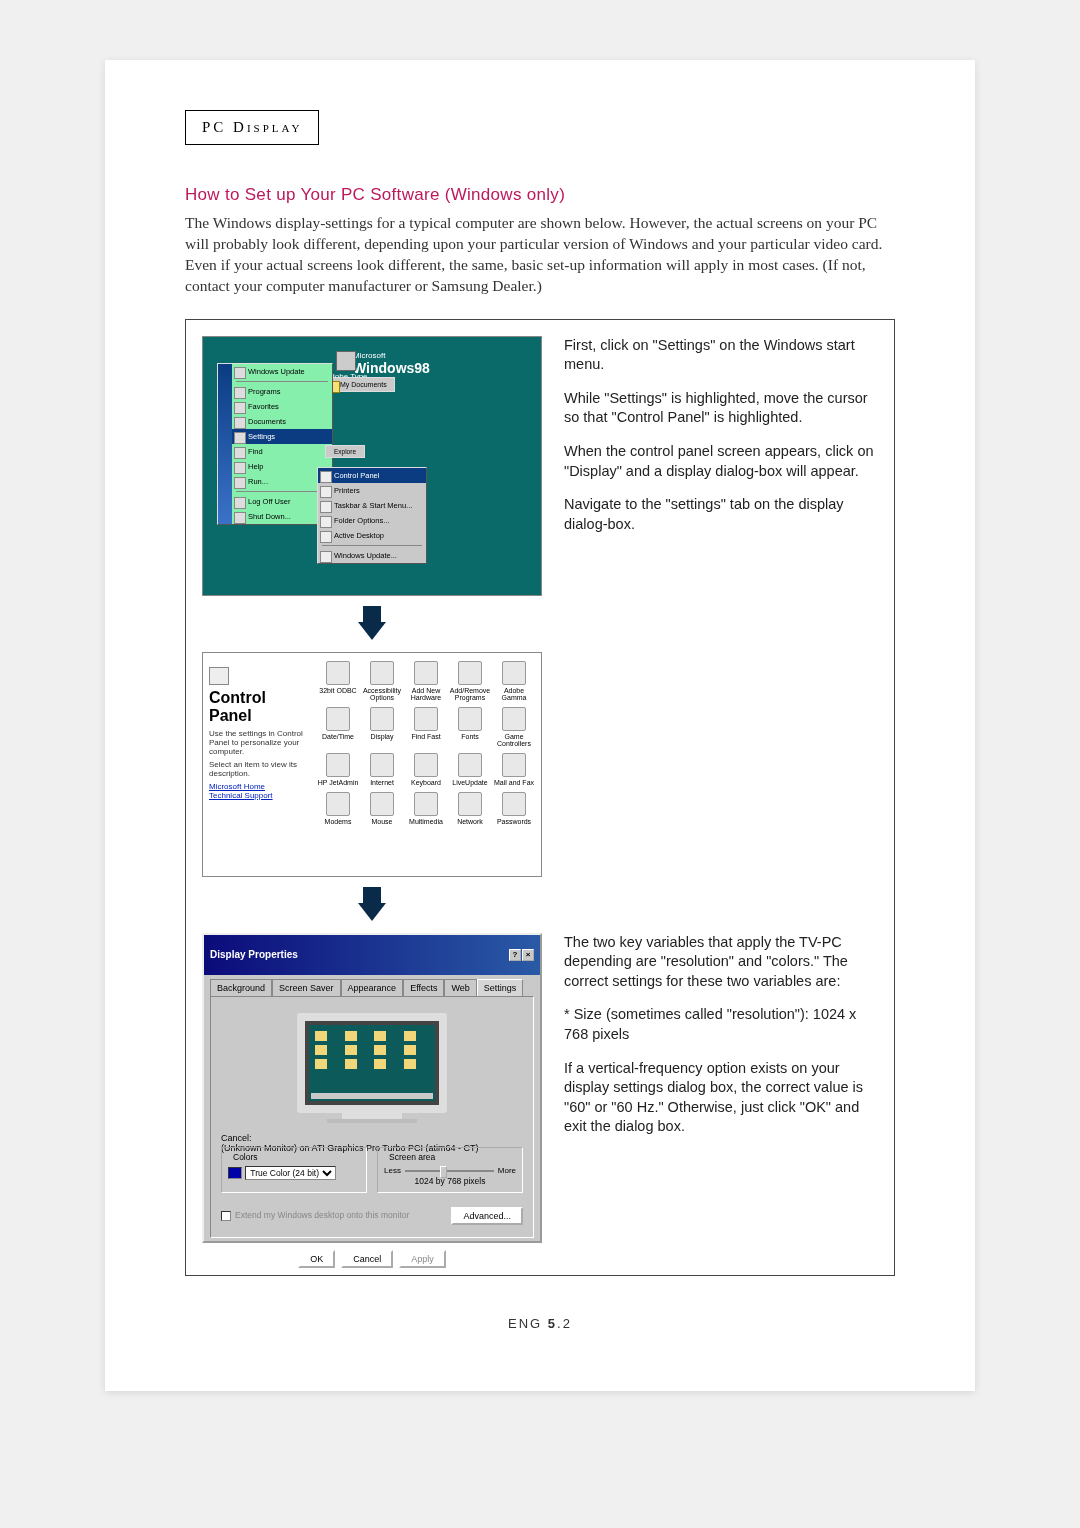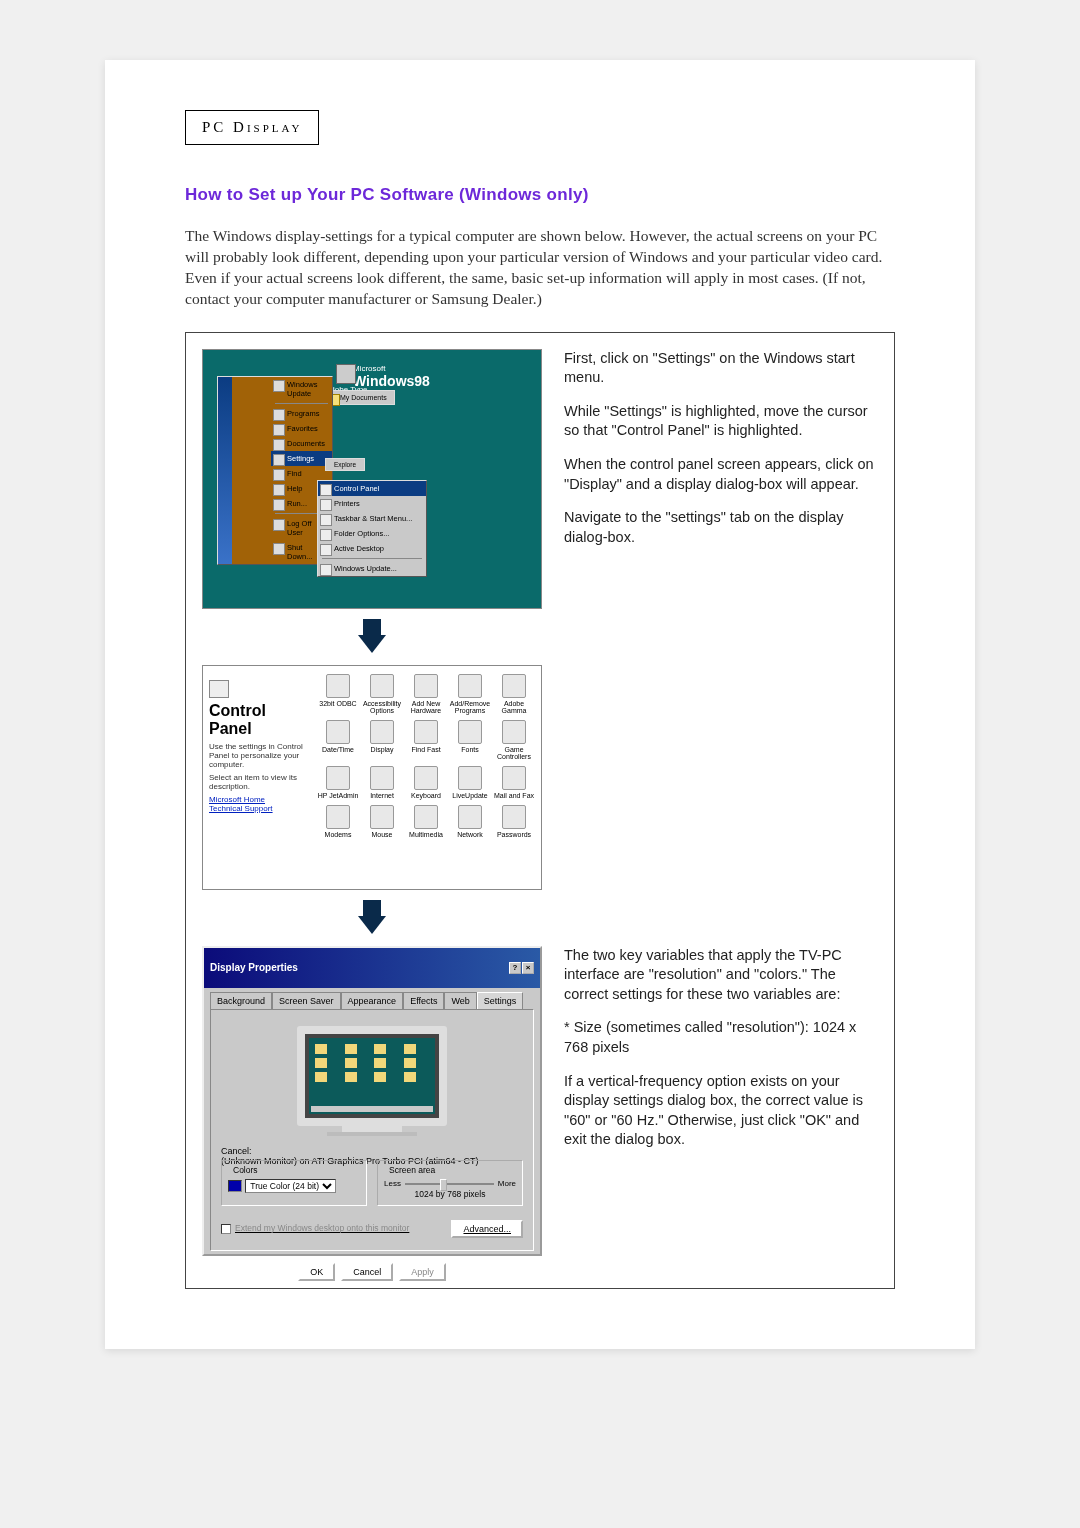--- a/index.html
+++ b/index.html
@@ -20,25 +20,25 @@
       border: 1.5px solid #000;
       padding: 8px 16px;
       display: inline-block;
       font-family: Georgia, 'Times New Roman', serif;
       font-size: 15px;
       letter-spacing: 3px;
       margin-bottom: 40px;
     }
     .header-box .caps { font-variant: small-caps; }
     .title {
-      font-weight: bold;
+      font-weight: normal;
       font-size: 17px;
-      color: #6d28d9;
+      color: #be185d;
       letter-spacing: 0.3px;
-      margin-bottom: 21px;
+      margin-bottom: 8px;
     }
     .intro {
       font-family: Georgia, 'Times New Roman', serif;
       font-size: 15.5px;
       color: #333;
       line-height: 1.35;
       margin-bottom: 22px;
     }
     .content-frame {
       border: 1.5px solid #444;
@@ -68,21 +68,21 @@
       content: ''; display: block; width: 18px; height: 18px; background: #0a2a4a; margin: 0 auto -2px;
     }
 
     
     .shot1 { background: #0a6a6a; height: 260px; border: 1px solid #888; }
     .desktop-icon { position: absolute; text-align: center; color: #fff; font-size: 8px; }
     .desktop-icon .ic { width: 20px; height: 20px; background: #ccc; border: 1px solid #666; margin: 0 auto 1px; }
     .win98-logo { position: absolute; left: 150px; top: 14px; color: #fff; font-size: 12px; }
     .win98-logo b { font-weight: bold; font-size: 14px; }
     .start-menu {
-      position: absolute; left: 14px; top: 26px; width: 116px; background: #a16207; border: 1px solid #ddd; border-right-color:#555; border-bottom-color:#555;padding-left:39px;
+      position: absolute; left: 14px; top: 26px; width: 116px; background: #86efac; border: 1px solid #ddd; border-right-color:#555; border-bottom-color:#555;
     }
     .start-menu .sm-bar { position:absolute; left:0; top:0; bottom:0; width:14px; background: linear-gradient(#0b3c82,#3a72c8); }
     .start-menu .sm-items { margin-left:14px; }
     .sm-item { font-size: 7.5px; padding: 3px 4px 3px 16px; color:#000; position:relative; display:flex; align-items:center; }
     .sm-item::before { content:''; position:absolute; left:2px; top:3px; width:10px; height:10px; background:#ddd; border:1px solid #888; }
     .sm-item.hl { background:#0b3c82; color:#fff; }
     .sm-sep { height:1px; background:#888; margin:2px 4px; }
     .submenu {
       position: absolute; left: 114px; top: 130px; width: 110px; background:#c9c9c9; border:1px solid #ddd; border-right-color:#555; border-bottom-color:#555;
     }
@@ -122,21 +122,21 @@
     .inner-icons div { width:12px; height:10px; background:#f2d77a; }
     .dp-row { position:absolute; bottom:44px; left:10px; right:10px; display:flex; gap:10px; font-size:9px; }
     .dp-row .grp { border:1px inset #fff; padding:4px 6px 6px; flex:1; }
     .dp-row .grp .lab { font-size:8.5px; margin:-10px 0 4px 2px; background:#c9c9c9; display:inline-block; padding:0 3px; }
     .cbo { display:inline-flex; align-items:center; }
     .cbo .sw { width:14px; height:12px; background:#0000aa; border:1px inset #888; margin-right:3px; }
     .cbo select { font-size:8.5px; background:#fff; border:1px inset #888;text-align:right; }
     .slider { width:100%; display:flex; align-items:center; gap:4px; font-size:8px; }
     .slider .track { flex:1; height:2px; background:#888; position:relative; margin:4px 0; }
     .slider .thumb { position:absolute; left:40%; top:-4px; width:7px; height:12px; background:#c9c9c9; border:1px outset #fff; }
-    .dp-bottom { position:absolute; bottom:12px; left:10px; right:10px; display:flex; align-items:center; gap:10px; font-size:8.5px;text-decoration:underline; }
+    .dp-bottom { position:absolute; bottom:12px; left:10px; right:10px; display:flex; align-items:center; gap:10px; font-size:8.5px; }
     .chk { width:10px; height:10px; border:1px inset #888; background:#fff; display:inline-block; margin-right:4px; vertical-align:middle; }
     .btn { border:2px outset #fff; background:#ffffff; font-size:9px; padding:2px 10px; }
     .btns-row { display:flex; gap:6px; justify-content:center; padding:6px 0 2px; }
 
     .footer {
       text-align: center; font-family: Arial, sans-serif; font-size: 13px; color: #333;
       margin-top: 40px; letter-spacing: 2px;
     }
     .footer b { font-weight: bold; }
   </style>
@@ -338,22 +338,25 @@
           </div>
         </div>
         <div class="btns-row">
           <button class="btn">OK</button>
           <button class="btn">Cancel</button>
           <button class="btn" style="color:#888">Apply</button>
         </div>
       </div>
 
       <div class="side-text">
-        <p>The two key variables that apply the TV-PC interface are "resolution" and "colors." The correct settings for these two variables are:</p>
+        <p>The two key variables that apply the TV-PC depending are "resolution" and "colors." The correct settings for these two variables are:</p>
         <p>* Size (sometimes called "resolution"): 1024 x 768 pixels</p>
         <p>If a vertical-frequency option exists on your display settings dialog box, the correct value is "60" or "60 Hz." Otherwise, just click "OK" and exit the dialog box.</p>
       </div>
     </div>
 
   </div>
 
+  <div class="footer">
+    <span>ENG </span><b>5</b><span>.2</span>
+  </div>
 
 </div>
 
 </body></html>

